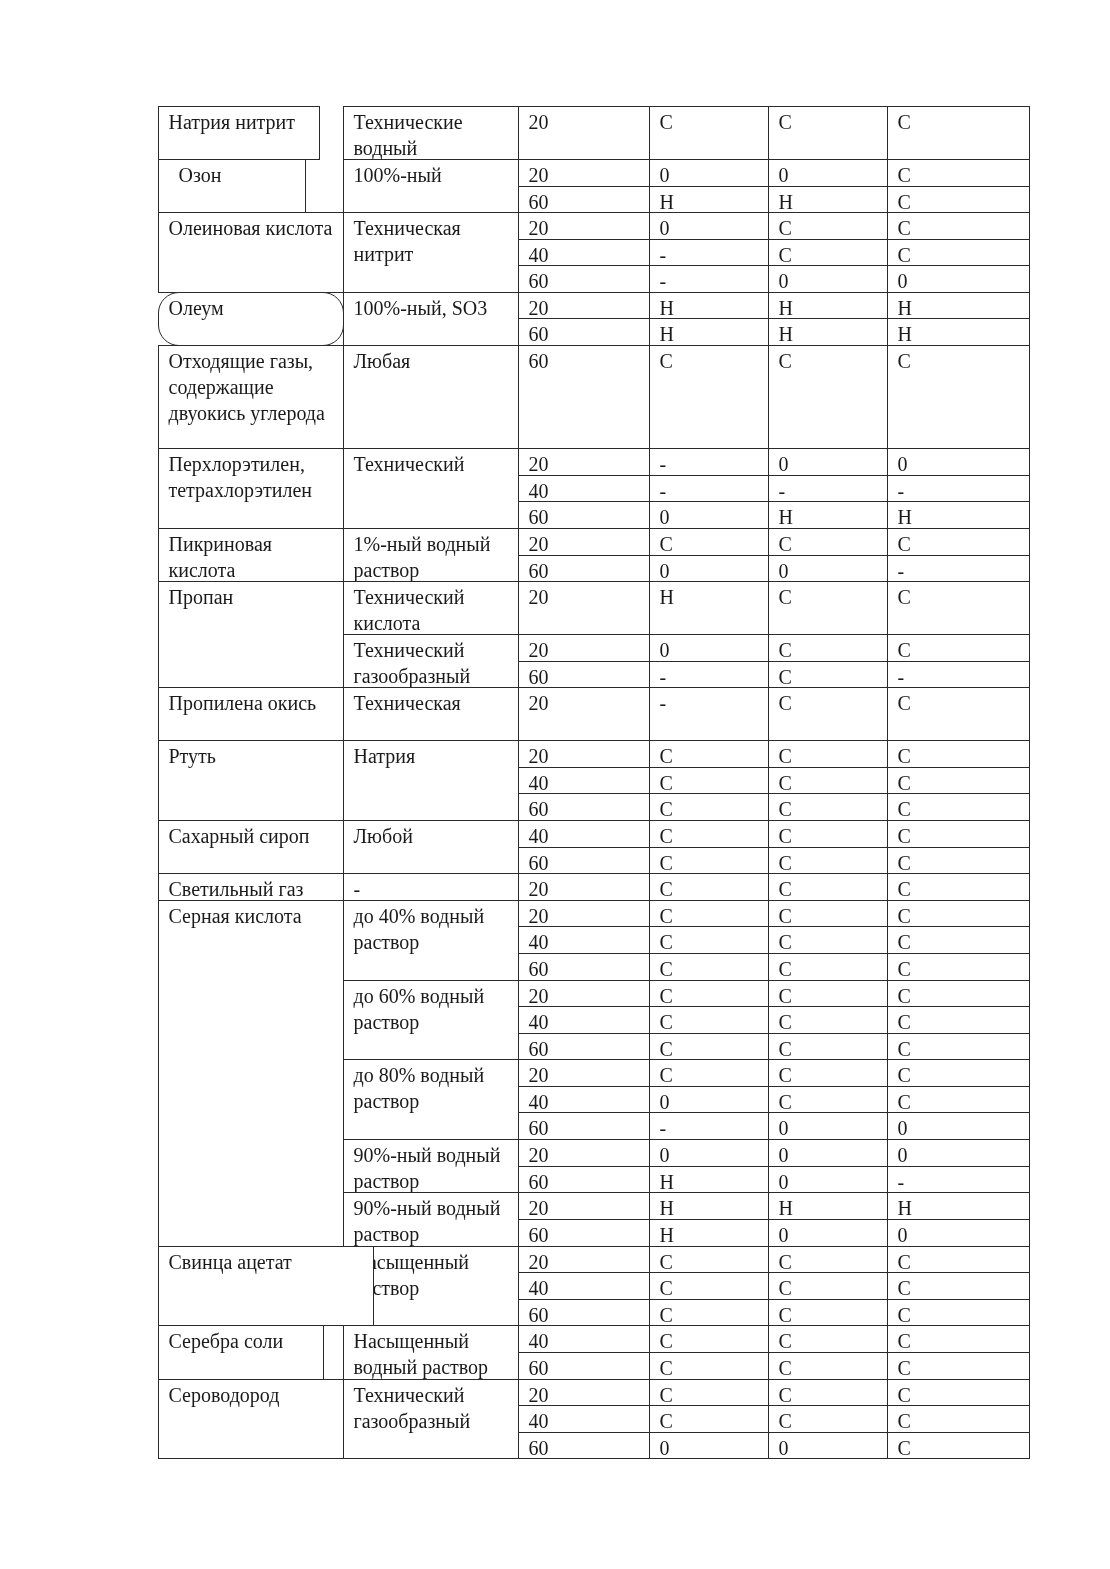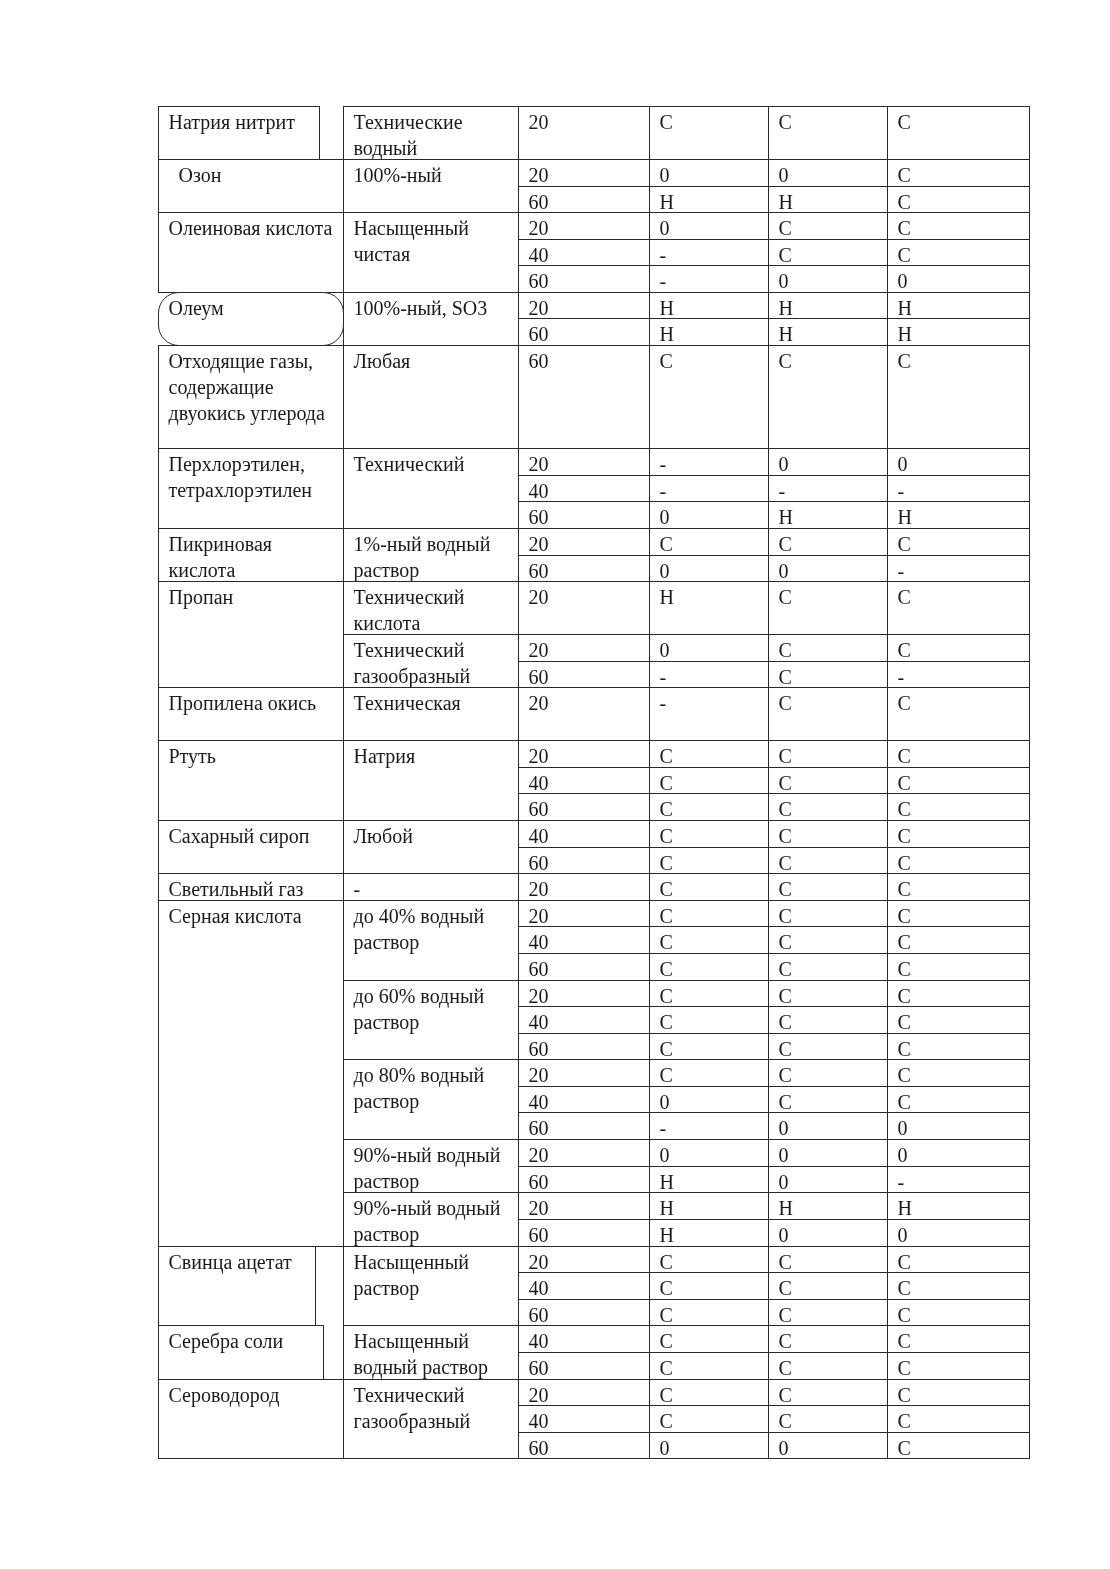--- a/index.html
+++ b/index.html
@@ -32,34 +32,34 @@
       <div class="cell" style="left: 158px; top: 106px; width: 162px; height: 54px;">Натрия нитрит</div>
       <div class="cell" style="left: 518px; top: 159px; width: 132px; height: 28px;">20</div>
       <div class="cell" style="left: 649px; top: 159px; width: 120px; height: 28px;">0</div>
       <div class="cell" style="left: 768px; top: 159px; width: 120px; height: 28px;">0</div>
       <div class="cell" style="left: 887px; top: 159px; width: 143px; height: 28px;">C</div>
       <div class="cell" style="left: 518px; top: 186px; width: 132px; height: 27px;">60</div>
       <div class="cell" style="left: 649px; top: 186px; width: 120px; height: 27px;">Н</div>
       <div class="cell" style="left: 768px; top: 186px; width: 120px; height: 27px;">Н</div>
       <div class="cell" style="left: 887px; top: 186px; width: 143px; height: 27px;">C</div>
       <div class="cell" style="left: 343px; top: 159px; width: 176px; height: 54px;">100%-ный</div>
-      <div class="cell" style="left: 158px; top: 159px; width: 186px; height: 54px; padding-left: 20px;">Озон</div>
+      <div class="cell" style="left: 158px; top: 159px; width: 148px; height: 54px; padding-left: 20px;">Озон</div>
       <div class="cell" style="left: 518px; top: 212px; width: 132px; height: 28px;">20</div>
       <div class="cell" style="left: 649px; top: 212px; width: 120px; height: 28px;">0</div>
       <div class="cell" style="left: 768px; top: 212px; width: 120px; height: 28px;">C</div>
       <div class="cell" style="left: 887px; top: 212px; width: 143px; height: 28px;">C</div>
       <div class="cell" style="left: 518px; top: 239px; width: 132px; height: 27px;">40</div>
       <div class="cell" style="left: 649px; top: 239px; width: 120px; height: 27px;">-</div>
       <div class="cell" style="left: 768px; top: 239px; width: 120px; height: 27px;">C</div>
       <div class="cell" style="left: 887px; top: 239px; width: 143px; height: 27px;">C</div>
       <div class="cell" style="left: 518px; top: 265px; width: 132px; height: 28px;">60</div>
       <div class="cell" style="left: 649px; top: 265px; width: 120px; height: 28px;">-</div>
       <div class="cell" style="left: 768px; top: 265px; width: 120px; height: 28px;">0</div>
       <div class="cell" style="left: 887px; top: 265px; width: 143px; height: 28px;">0</div>
-      <div class="cell" style="left: 343px; top: 212px; width: 176px; height: 81px;">Насыщенный чистая</div>
+      <div class="cell" style="left: 343px; top: 212px; width: 176px; height: 81px;">Техническая нитрит</div>
       <div class="cell" style="left: 158px; top: 212px; width: 186px; height: 81px;">Олеиновая кислота</div>
       <div class="cell" style="left: 518px; top: 292px; width: 132px; height: 27px;">20</div>
       <div class="cell" style="left: 649px; top: 292px; width: 120px; height: 27px;">Н</div>
       <div class="cell" style="left: 768px; top: 292px; width: 120px; height: 27px;">Н</div>
       <div class="cell" style="left: 887px; top: 292px; width: 143px; height: 27px;">Н</div>
       <div class="cell" style="left: 518px; top: 318px; width: 132px; height: 28px;">60</div>
       <div class="cell" style="left: 649px; top: 318px; width: 120px; height: 28px;">Н</div>
       <div class="cell" style="left: 768px; top: 318px; width: 120px; height: 28px;">Н</div>
       <div class="cell" style="left: 887px; top: 318px; width: 143px; height: 28px;">Н</div>
       <div class="cell" style="left: 343px; top: 292px; width: 176px; height: 54px;">100%-ный, SO3</div>
@@ -209,21 +209,21 @@
       <div class="cell" style="left: 887px; top: 1246px; width: 143px; height: 27px;">C</div>
       <div class="cell" style="left: 518px; top: 1272px; width: 132px; height: 28px;">40</div>
       <div class="cell" style="left: 649px; top: 1272px; width: 120px; height: 28px;">C</div>
       <div class="cell" style="left: 768px; top: 1272px; width: 120px; height: 28px;">C</div>
       <div class="cell" style="left: 887px; top: 1272px; width: 143px; height: 28px;">C</div>
       <div class="cell" style="left: 518px; top: 1299px; width: 132px; height: 27px;">60</div>
       <div class="cell" style="left: 649px; top: 1299px; width: 120px; height: 27px;">C</div>
       <div class="cell" style="left: 768px; top: 1299px; width: 120px; height: 27px;">C</div>
       <div class="cell" style="left: 887px; top: 1299px; width: 143px; height: 27px;">C</div>
       <div class="cell" style="left: 343px; top: 1246px; width: 176px; height: 80px;">Насыщенный раствор</div>
-      <div class="cell" style="left: 158px; top: 1246px; width: 158px; height: 80px;">Свинца ацетат</div>
+      <div class="cell" style="left: 158px; top: 1246px; width: 216px; height: 80px;">Свинца ацетат</div>
       <div class="cell" style="left: 518px; top: 1325px; width: 132px; height: 28px;">40</div>
       <div class="cell" style="left: 649px; top: 1325px; width: 120px; height: 28px;">C</div>
       <div class="cell" style="left: 768px; top: 1325px; width: 120px; height: 28px;">C</div>
       <div class="cell" style="left: 887px; top: 1325px; width: 143px; height: 28px;">C</div>
       <div class="cell" style="left: 518px; top: 1352px; width: 132px; height: 28px;">60</div>
       <div class="cell" style="left: 649px; top: 1352px; width: 120px; height: 28px;">C</div>
       <div class="cell" style="left: 768px; top: 1352px; width: 120px; height: 28px;">C</div>
       <div class="cell" style="left: 887px; top: 1352px; width: 143px; height: 28px;">C</div>
       <div class="cell" style="left: 343px; top: 1325px; width: 176px; height: 55px;">Насыщенный водный раствор</div>
       <div class="cell" style="left: 158px; top: 1325px; width: 166px; height: 55px;">Серебра соли</div>

